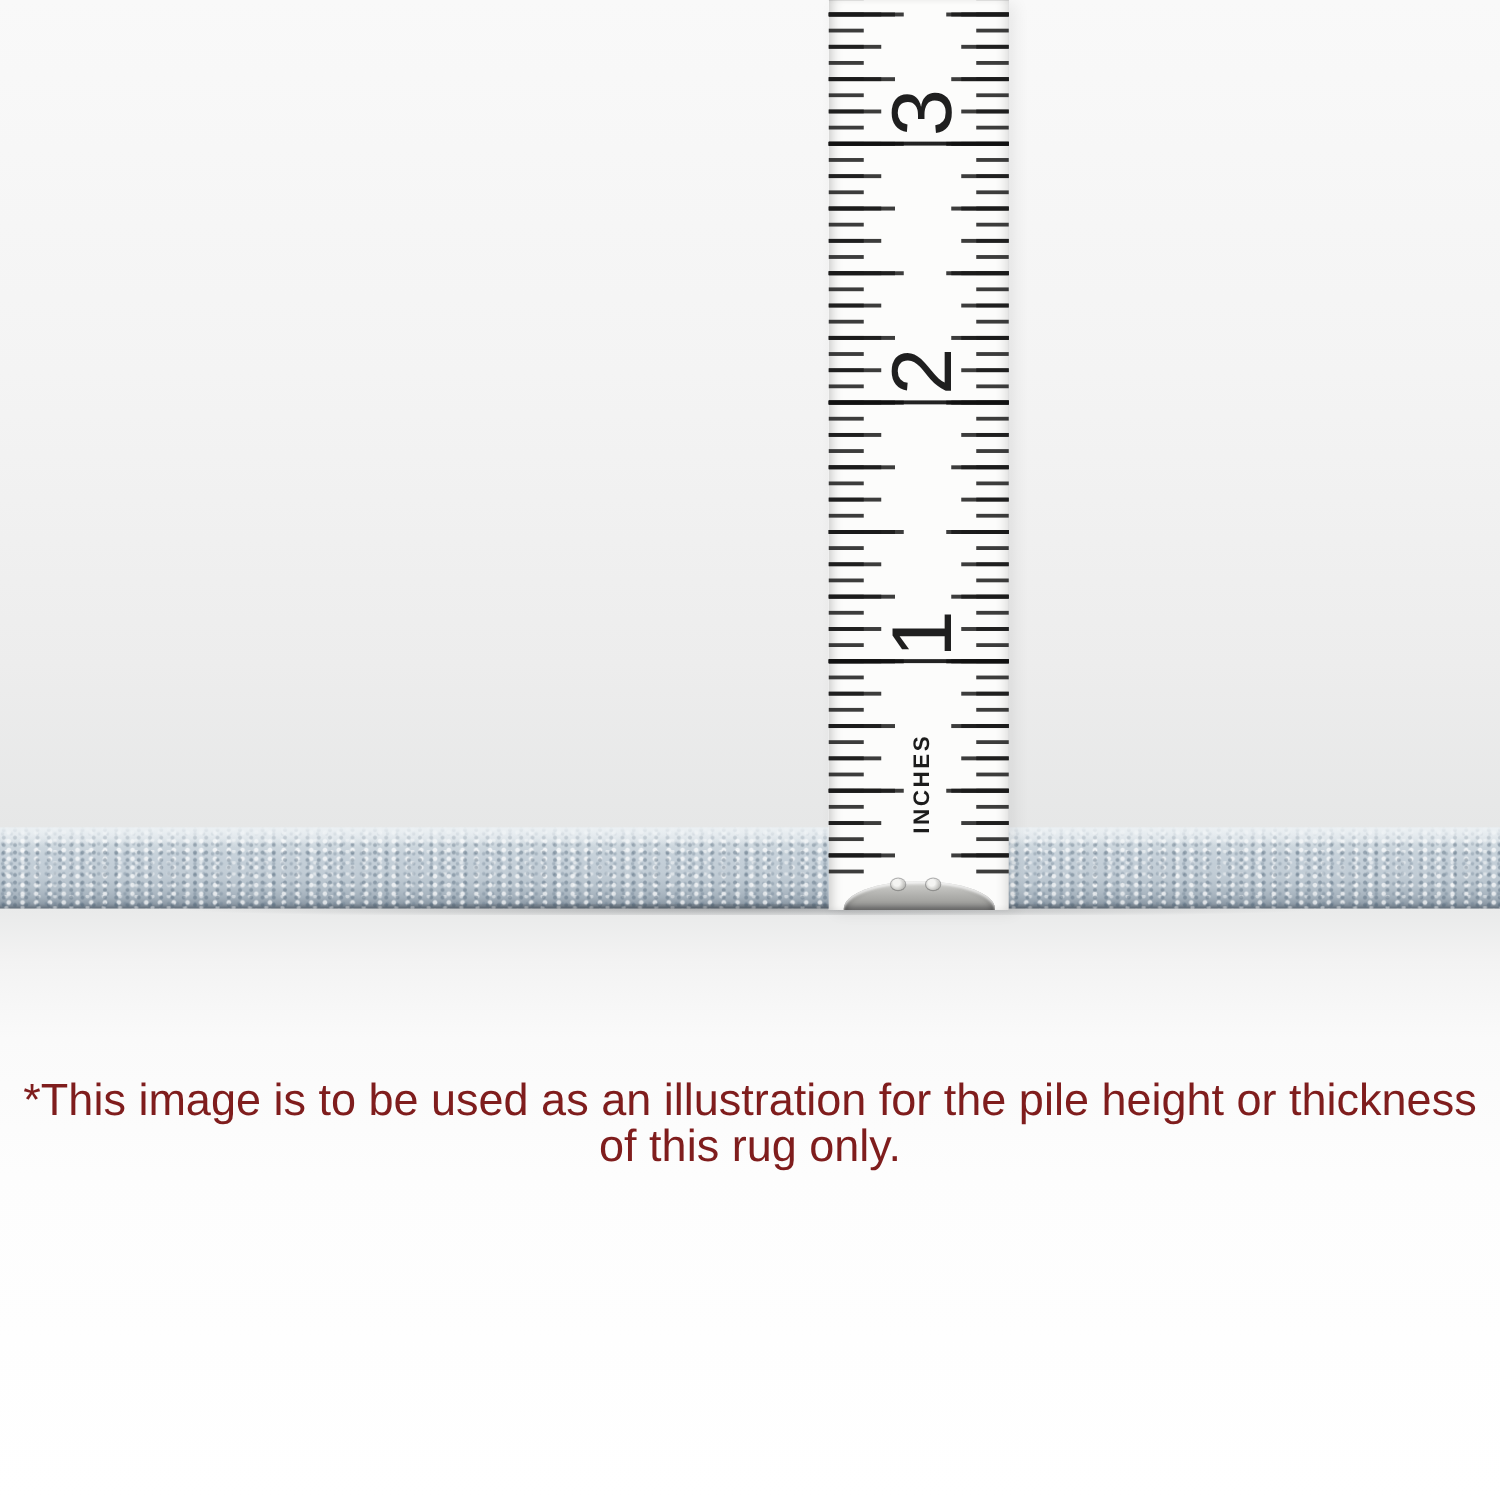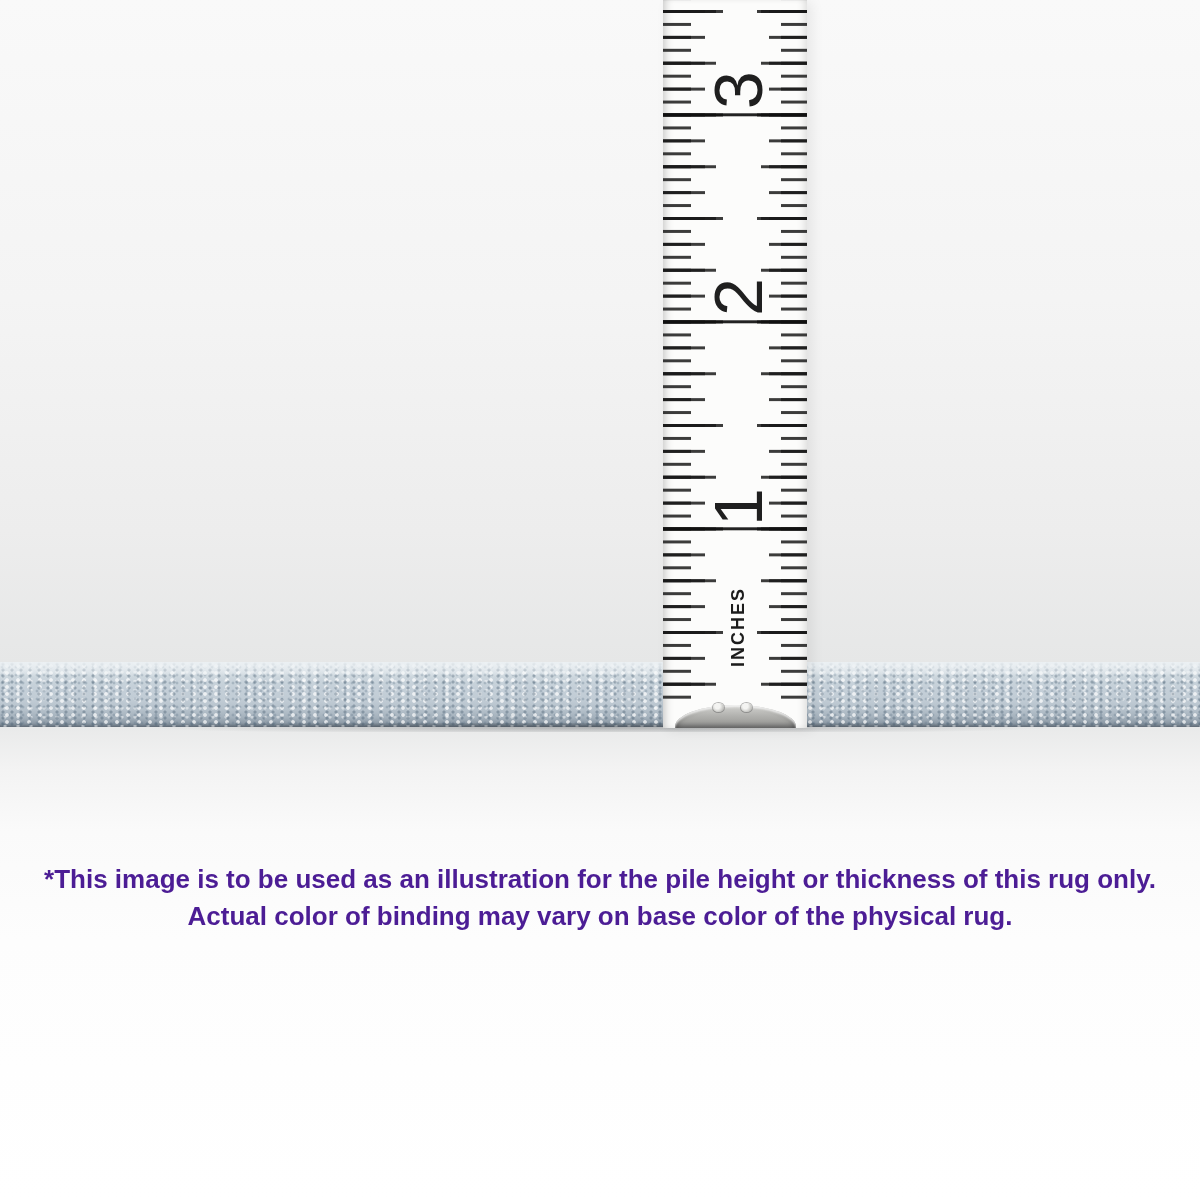--- a/index.html
+++ b/index.html
@@ -106,22 +106,22 @@
   .rivet-b { left: 66px; }
   .tip-shadow {
     position: absolute; left: -10px; right: -10px; top: 723px; height: 9px;
     background: radial-gradient(ellipse 50% 100% at 50% 50%, rgba(40,45,50,0.30), rgba(40,45,50,0) 75%);
   }
 
   
   .caption {
     position: absolute; left: 0; top: 861px; width: 100%;
     text-align: center;
-    font-size: 26px; line-height: 37px; font-weight: 700;
-    color: #4c1d95;
+    font-size: 36px; line-height: 37px; font-weight: 400;
+    color: #7f1d1d;
   }
 </style>
 </head>
 <body>
 
 <div class="stage">
 
   <div class="wall"></div>
 
   <div class="rug"></div>
@@ -148,16 +148,15 @@
     <span class="ruler-unit">INCHES</span>
 
     <div class="tip">
       <div class="rivet rivet-a"></div>
       <div class="rivet rivet-b"></div>
     </div>
   </div>
 
   <div class="caption">
     <div>*This image is to be used as an illustration for the pile height or thickness of this rug only.</div>
-    <div>Actual color of binding may vary on base color of the physical rug.</div>
   </div>
 
 </div>
 
 </body></html>

